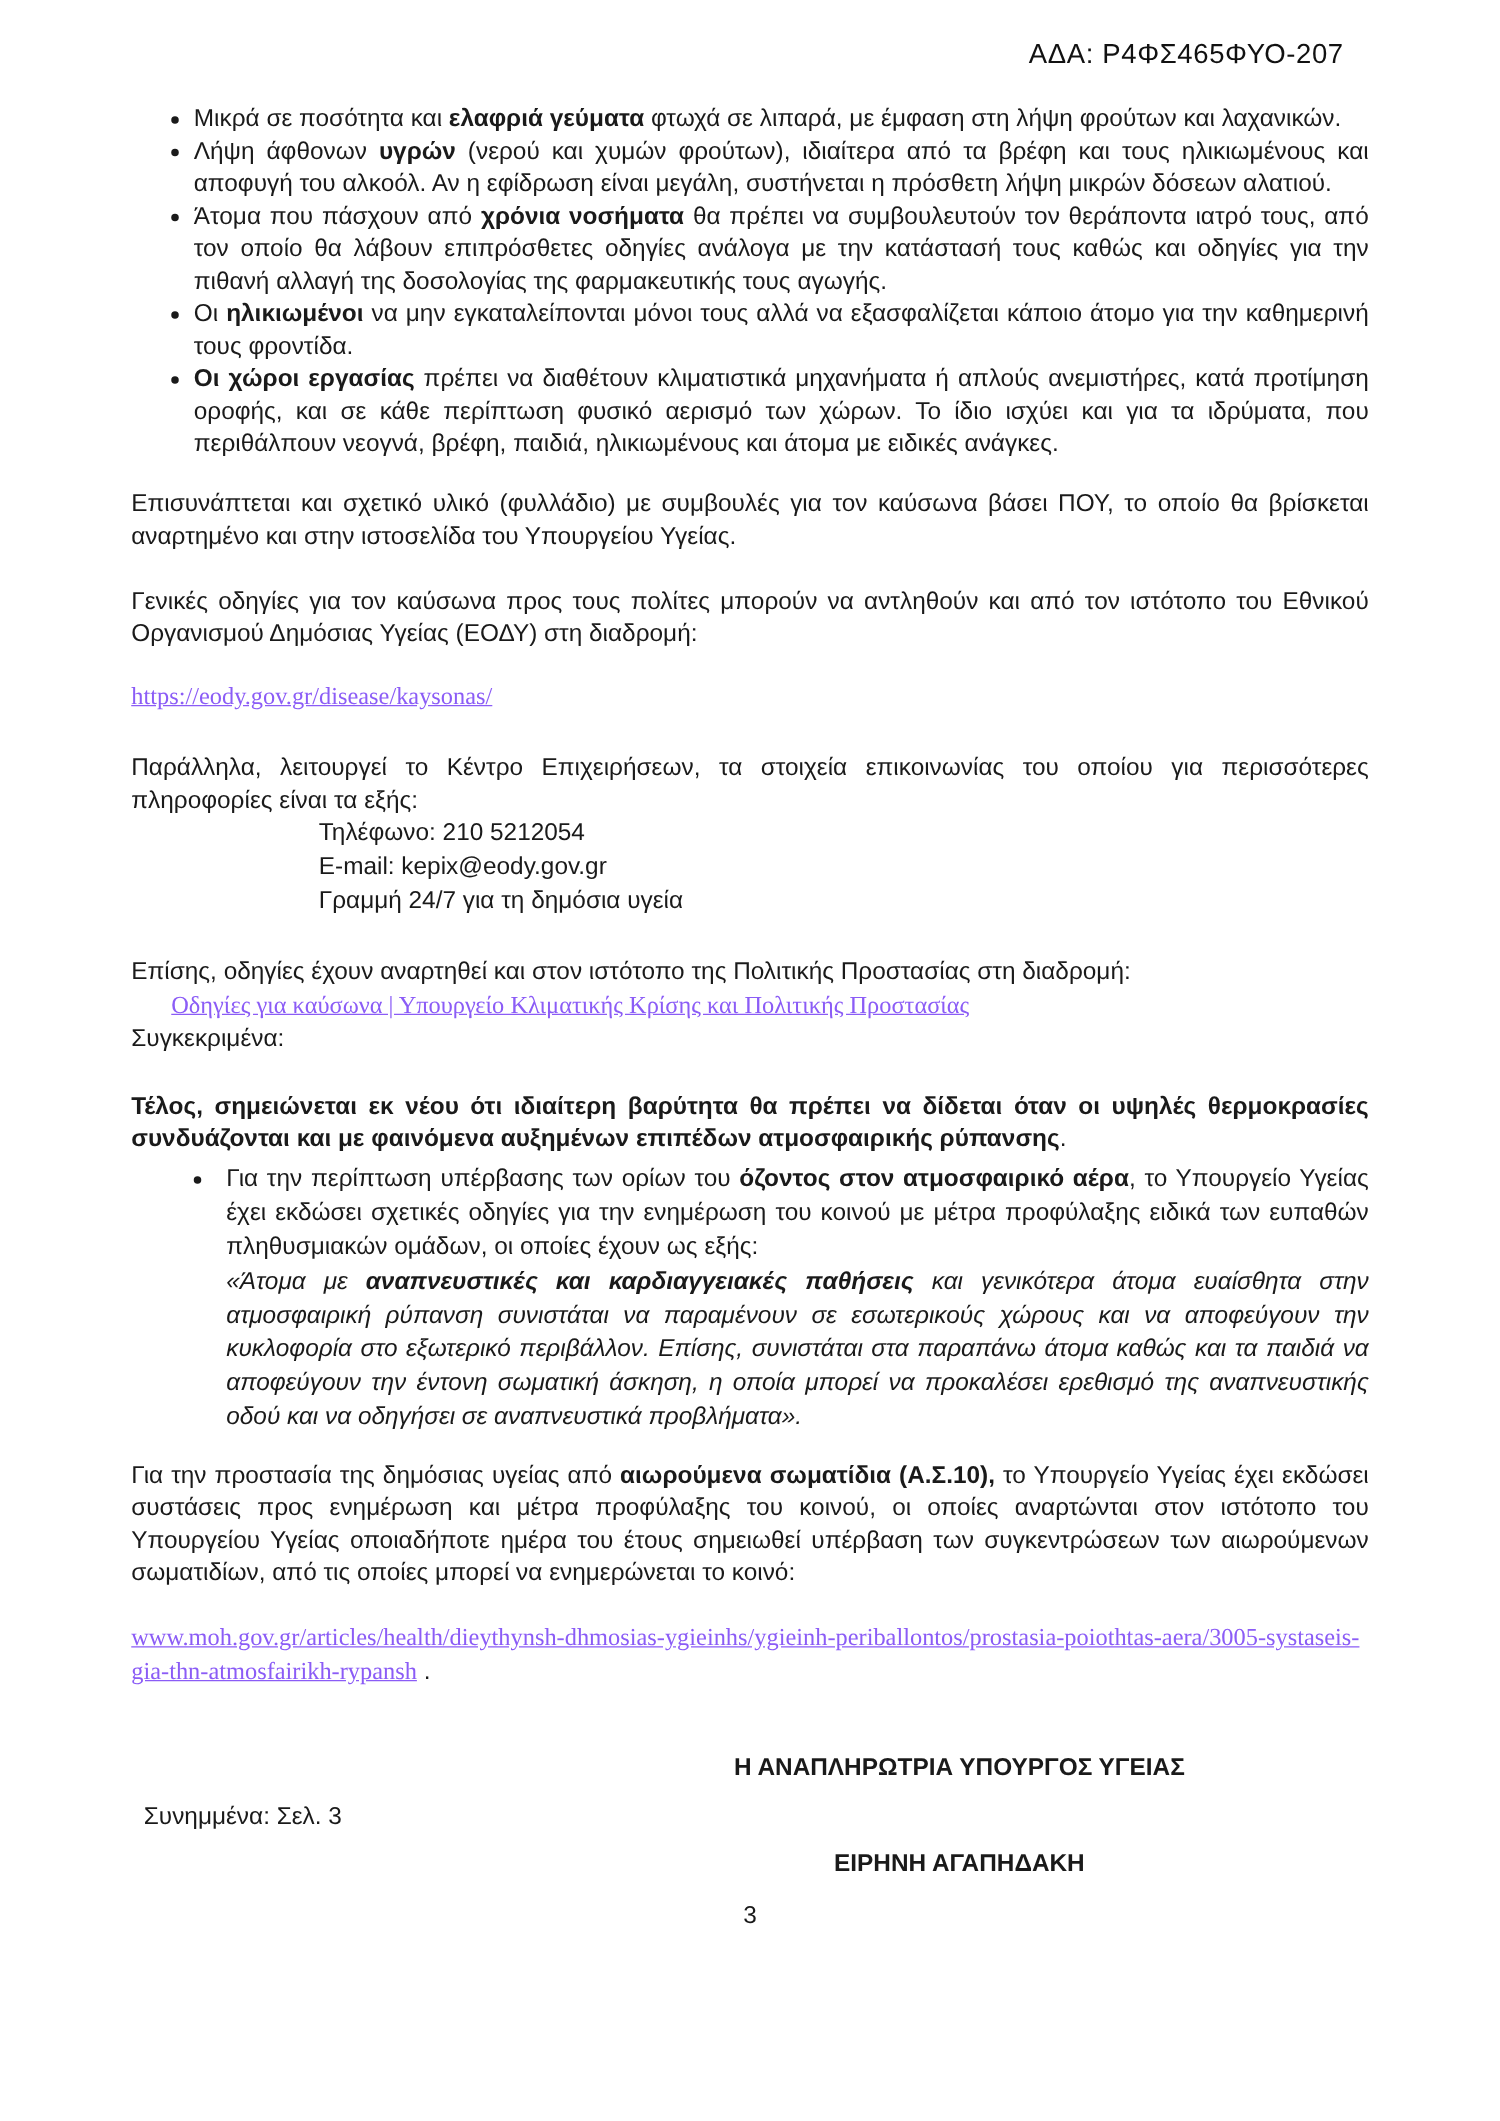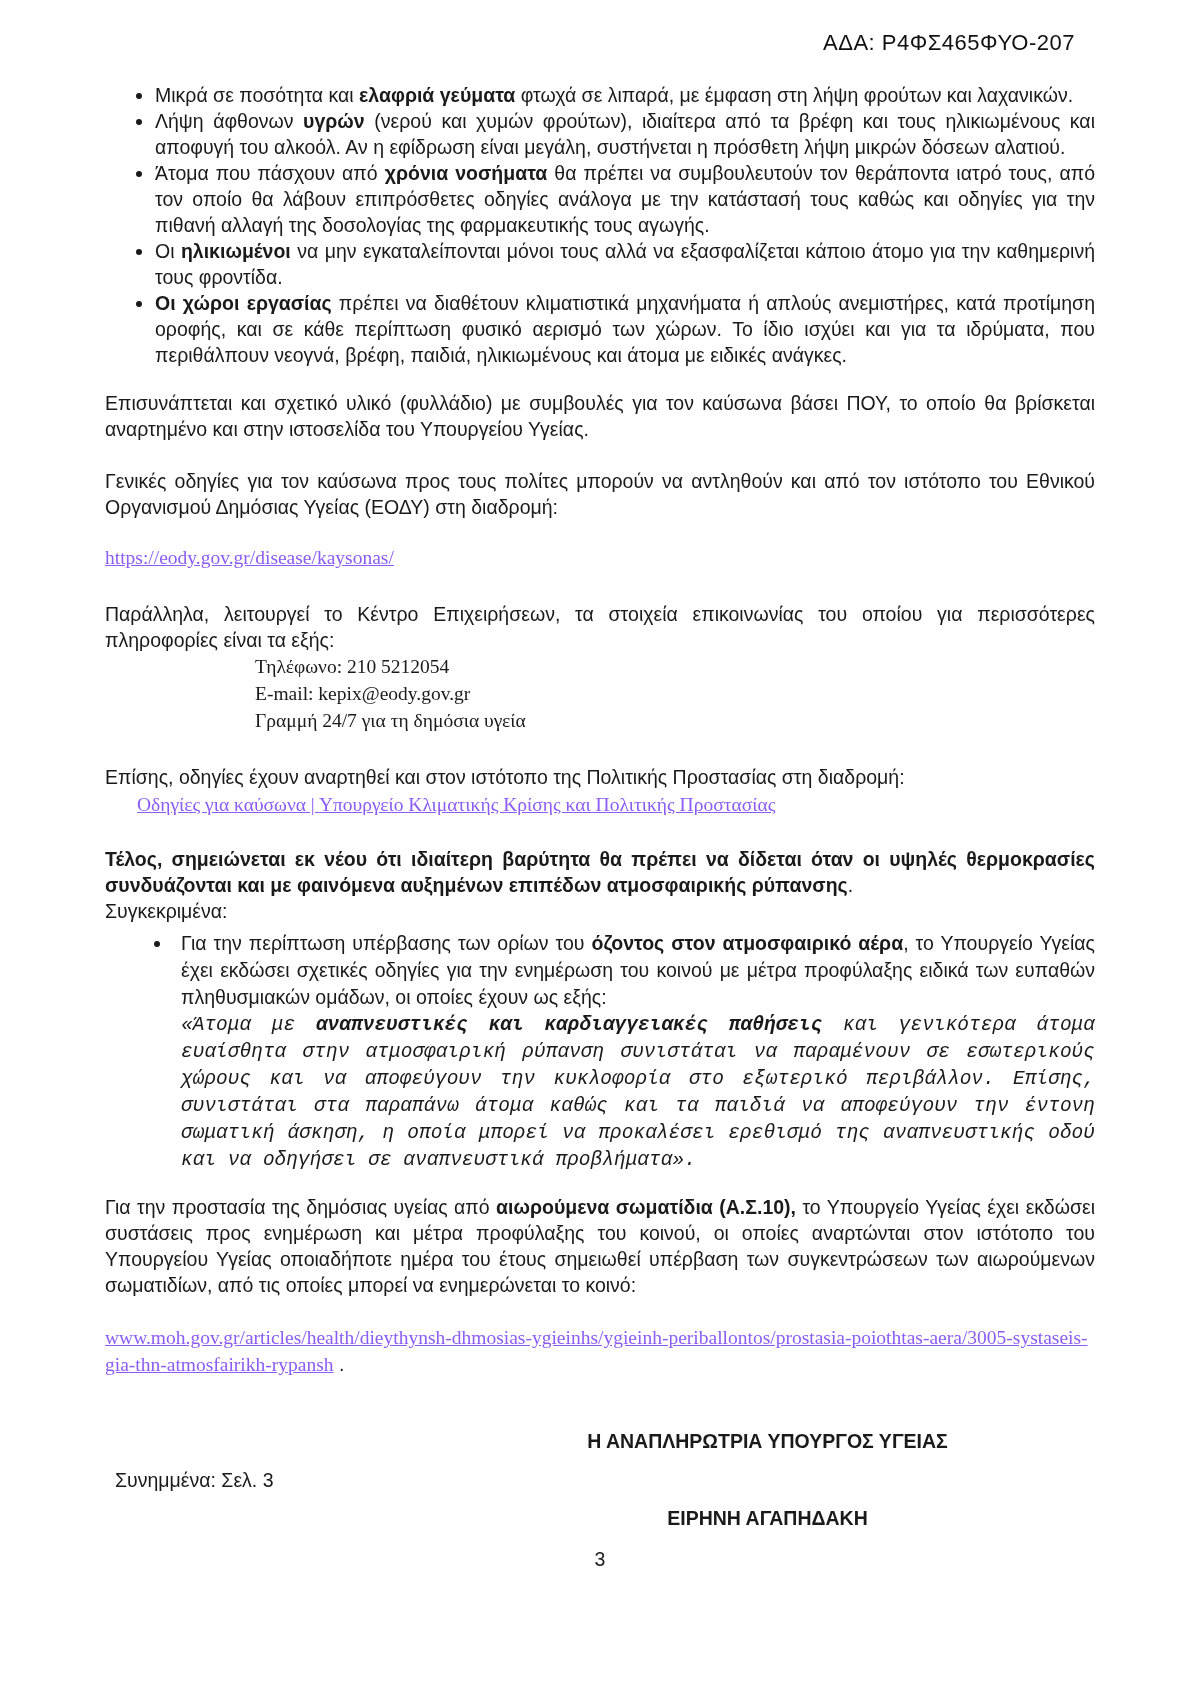--- a/index.html
+++ b/index.html
@@ -43,30 +43,28 @@
     color:#8b5cf6;
     text-decoration:underline;
     cursor:pointer;
     font-family:Liberation Serif, serif;
   }
   .link-line{margin-top:24px;font-size:19.5px;line-height:27px;text-align:left;}
   .contact{
     margin:0 0 0 150px;
     font-size:19.5px;line-height:27px;
     text-align:left;
-    font-family:Liberation Serif, serif;
   }
   .bold-para{font-weight:700;}
   .quote{
     margin:1px 0 0 68px;
     padding-left:8px;
     font-style:italic;
     font-size:19.5px;line-height:27px;
     text-align:justify;
-    font-family:Liberation Mono, monospace;
   }
   .quote b{font-weight:700;}
   .footer-row{
     display:flex;
     justify-content:space-between;
     align-items:center;
     margin-top:52px;
   }
   .attachments{
     font-size:19.5px;
@@ -115,22 +113,22 @@
     <div>Τηλέφωνο: 210 5212054</div>
     <div>E-mail: kepix@eody.gov.gr</div>
     <div>Γραμμή 24/7 για τη δημόσια υγεία</div>
   </div>
 
   <p class="body-text" style="margin:30px 0 0 0;">Επίσης, οδηγίες έχουν αναρτηθεί και στον ιστότοπο της Πολιτικής Προστασίας στη διαδρομή:</p>
   <div class="link-line" style="margin-top:1px;margin-left:32px;">
     <a class="doc-link">Οδηγίες για καύσωνα | Υπουργείο Κλιματικής Κρίσης και Πολιτικής Προστασίας</a>
   </div>
 
+  <p class="body-text para-tight">Συγκεκριμένα:</p>
   <p class="body-text" style="margin:28px 0 0 0;"><b class="bold-para">Τέλος, σημειώνεται εκ νέου ότι ιδιαίτερη βαρύτητα θα πρέπει να δίδεται όταν οι υψηλές θερμοκρασίες συνδυάζονται και με φαινόμενα αυξημένων επιπέδων ατμοσφαιρικής ρύπανσης</b><span>.</span></p>
-  <p class="body-text para-tight">Συγκεκριμένα:</p>
 
   <ul class="bullets2">
     <li><span>Για την περίπτωση υπέρβασης των ορίων του </span><b>όζοντος στον ατμοσφαιρικό αέρα</b><span>, το Υπουργείο Υγείας έχει εκδώσει σχετικές οδηγίες για την ενημέρωση του κοινού με μέτρα προφύλαξης ειδικά των ευπαθών πληθυσμιακών ομάδων, οι οποίες έχουν ως εξής:</span></li>
   </ul>
 
   <div class="quote"><span>«Άτομα με </span><b>αναπνευστικές και καρδιαγγειακές παθήσεις</b><span> και γενικότερα άτομα ευαίσθητα στην ατμοσφαιρική ρύπανση συνιστάται να παραμένουν σε εσωτερικούς χώρους και να αποφεύγουν την κυκλοφορία στο εξωτερικό περιβάλλον. Επίσης, συνιστάται στα παραπάνω άτομα καθώς και τα παιδιά να αποφεύγουν την έντονη σωματική άσκηση, η οποία μπορεί να προκαλέσει ερεθισμό της αναπνευστικής οδού και να οδηγήσει σε αναπνευστικά προβλήματα».</span></div>
 
   <p class="body-text" style="margin:20px 0 0 0;"><span>Για την προστασία της δημόσιας υγείας από </span><b>αιωρούμενα σωματίδια (Α.Σ.10),</b><span> το Υπουργείο Υγείας έχει εκδώσει συστάσεις προς ενημέρωση και μέτρα προφύλαξης του κοινού, οι οποίες αναρτώνται στον ιστότοπο του Υπουργείου Υγείας οποιαδήποτε ημέρα του έτους σημειωθεί υπέρβαση των συγκεντρώσεων των αιωρούμενων σωματιδίων, από τις οποίες μπορεί να ενημερώνεται το κοινό:</span></p>
 
   <div class="link-line" style="margin-top:26px;">

